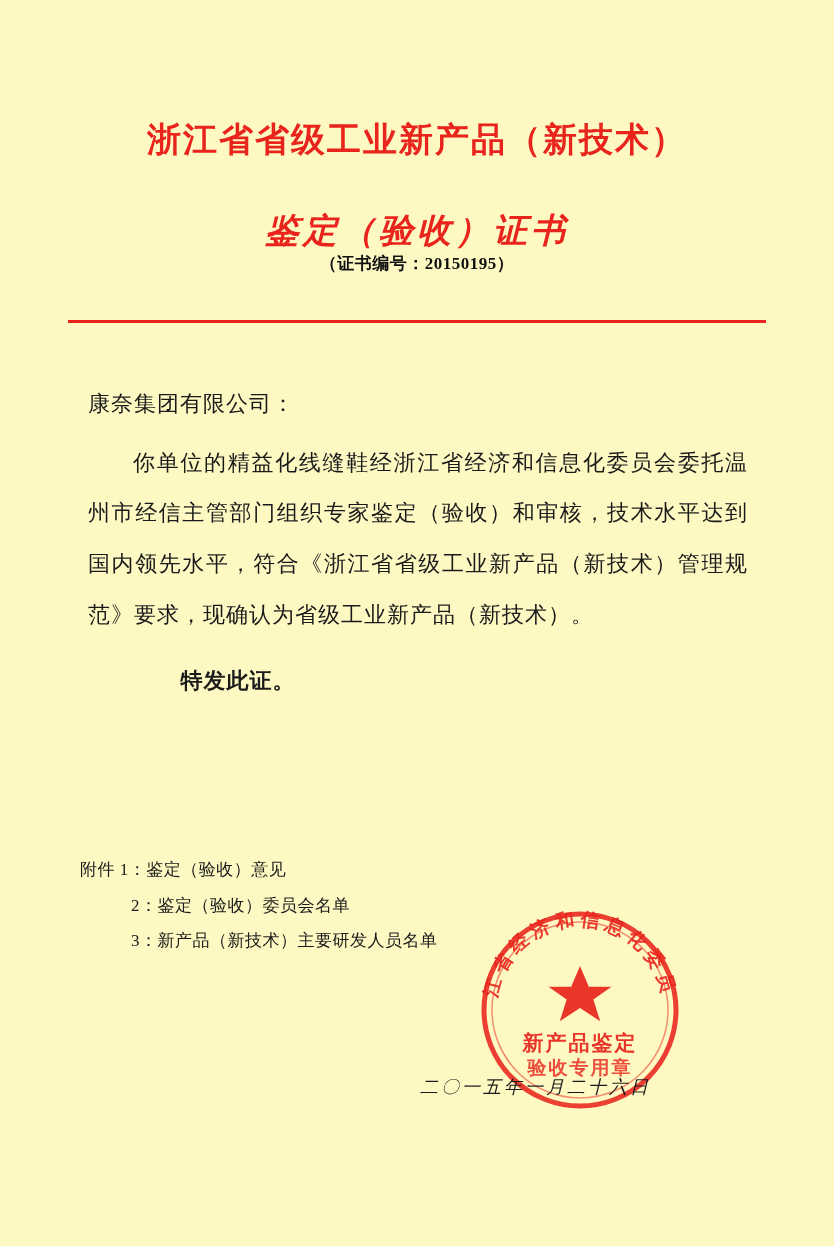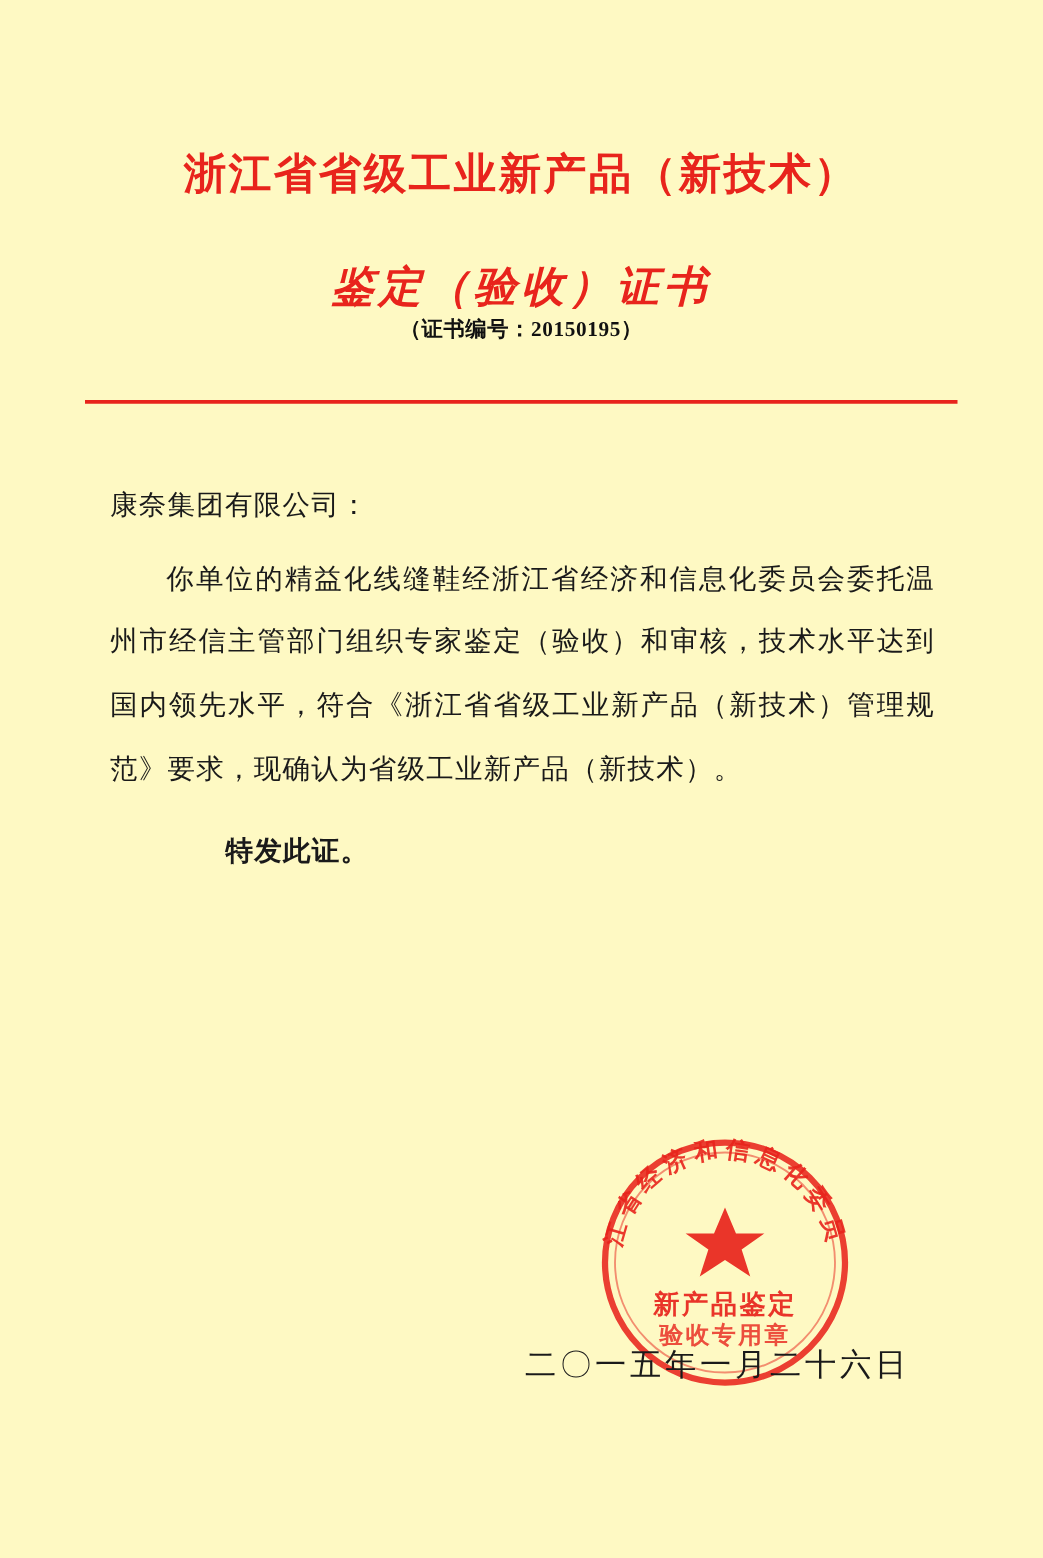--- a/index.html
+++ b/index.html
@@ -114,23 +114,24 @@
     pointer-events: none;
   }
   .seal svg { display: block; }
 
   
   .date-line {
     position: absolute;
     left: 420px;
     top: 1075px;
     width: 350px;
-    font-size: 25px;
+    font-size: 18px;
     letter-spacing: 3px;
     color: #1a1a1a;
+    font-style: italic;
   }
 </style>
 </head>
 <body>
 
 <div class="page">
 
   <div class="title-block">
     <div class="title-line-1">浙江省省级工业新产品（新技术）</div>
     <div class="title-line-2">鉴定（验收）证书</div>
@@ -140,20 +141,25 @@
   <div class="red-rule"></div>
 
   <div class="body-block">
     <div class="salutation">康奈集团有限公司：</div>
     <div class="para">
       <span class="indent">你单位的精益化线缝鞋经浙江省经济和信息化委员会委托温州市经信主管部门组织专家鉴定（验收）和审核，技术水平达到国内领先水平，符合《浙江省省级工业新产品（新技术）管理规范》要求，现确认为省级工业新产品（新技术）。</span>
     </div>
     <div class="closing">特发此证。</div>
   </div>
 
+  <div class="attachments">
+    <div class="attach-line">附件 1：鉴定（验收）意见</div>
+    <div class="attach-line sub">2：鉴定（验收）委员会名单</div>
+    <div class="attach-line sub">3：新产品（新技术）主要研发人员名单</div>
+  </div>
 
   <div class="seal">
     <svg viewBox="0 0 220 220" width="220" height="220" aria-hidden="true">
       <defs>
         <path id="sealArc" d="M 110,110 m -86,0 a 86,86 0 1,1 172,0 a 86,86 0 1,1 -172,0"></path>
         <path id="sealArcTop" d="M 26,110 a 84,84 0 1,1 168,0"></path>
       </defs>
       <circle cx="110" cy="110" r="96" fill="none" stroke="#e8241c" stroke-width="5" opacity="0.88"></circle>
       <circle cx="110" cy="110" r="88" fill="none" stroke="#e8241c" stroke-width="1.5" opacity="0.5"></circle>
 

